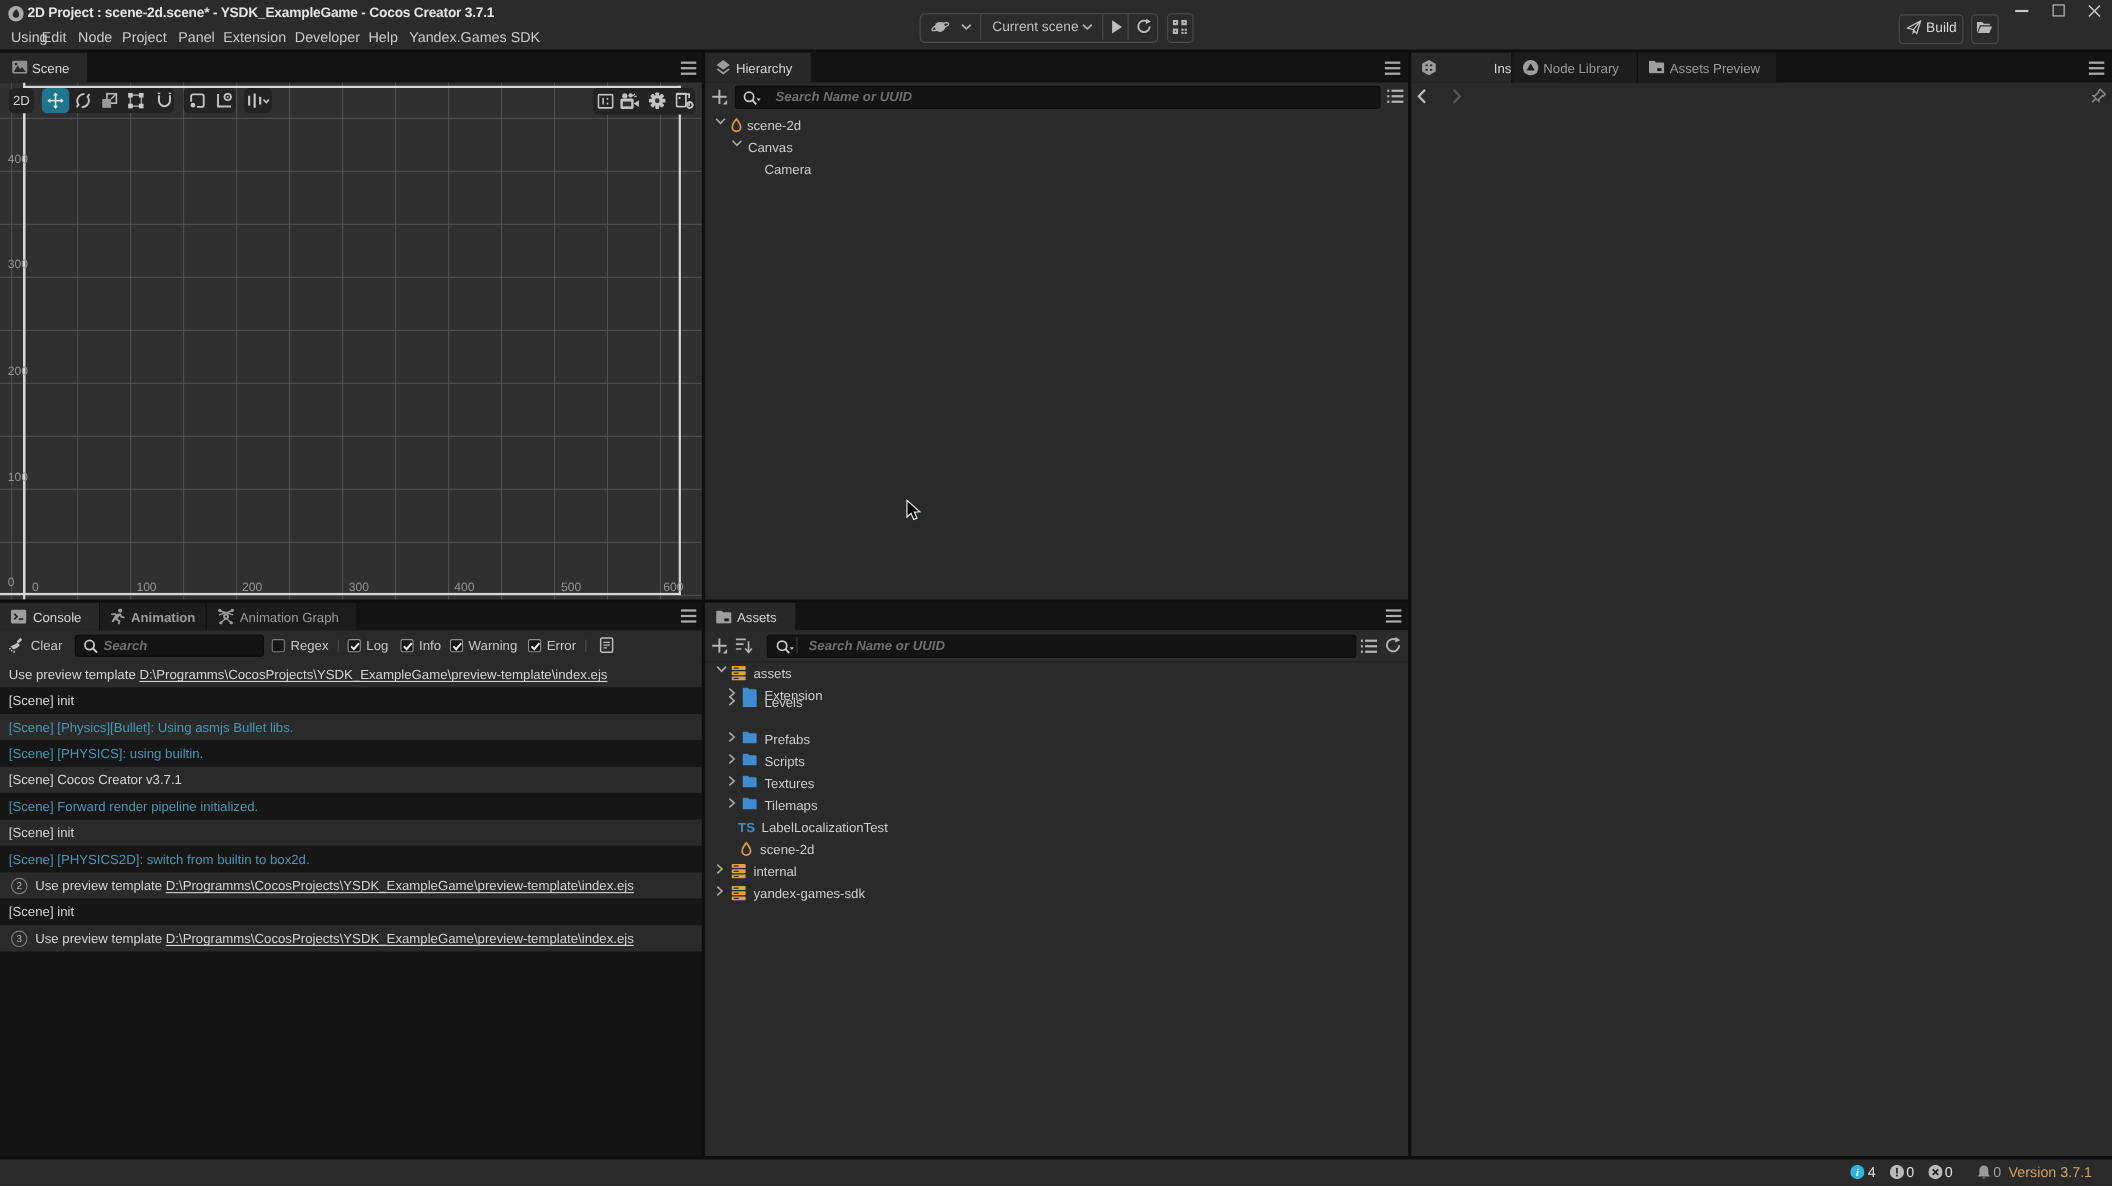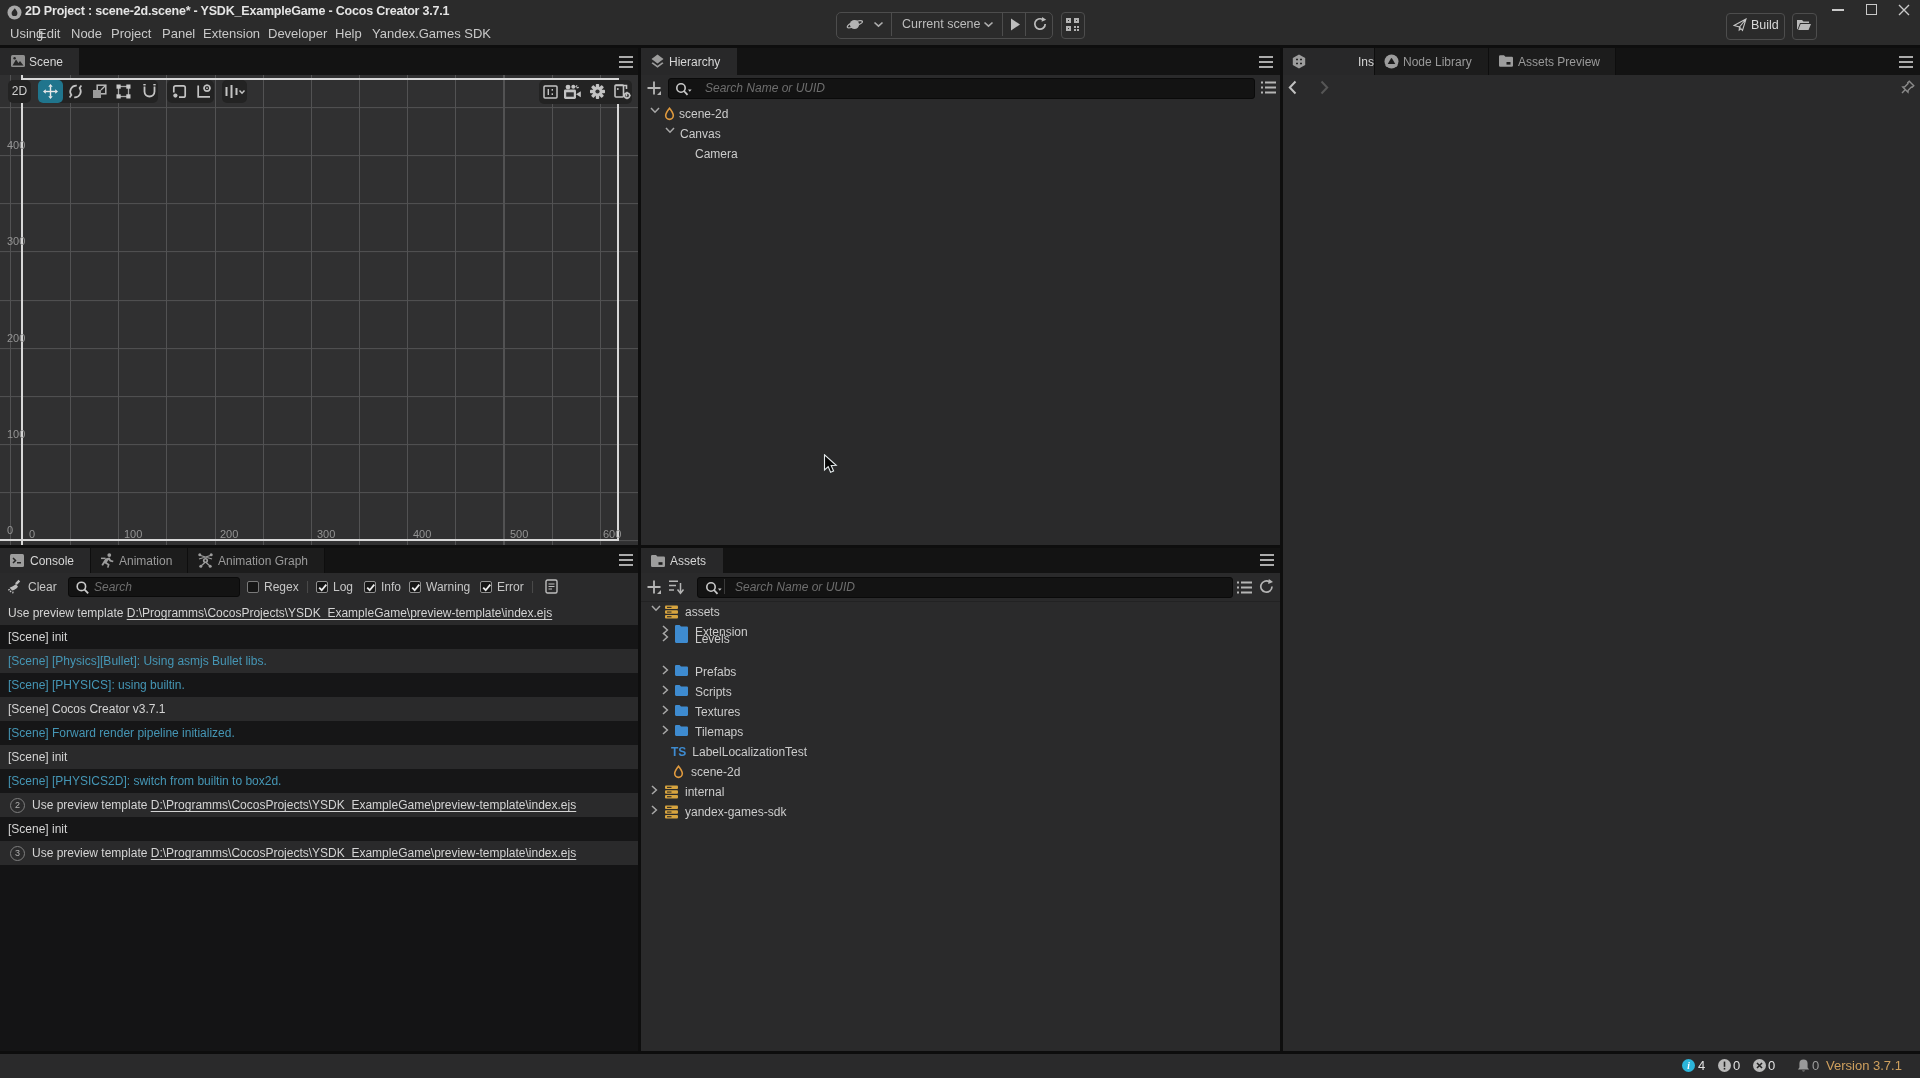--- a/index.html
+++ b/index.html
@@ -3,21 +3,21 @@
 <meta charset="utf-8">
 <style>
   html,body{margin:0;padding:0;width:1920px;height:1078px;background:#0e0e0e;font-family:"Liberation Sans",sans-serif;overflow:hidden;}
   .a{position:absolute;}
   #titlebar{left:0;top:0;width:1920px;height:45px;background:#2b2b2b;}
   .menu{top:24px;height:19px;line-height:19px;font-size:13px;color:#c9c9c9;}
   .tab{position:absolute;display:flex;align-items:center;font-size:12px;color:#9a9a9a;background:#1c1c1c;}
   .tab.on{background:#282829;color:#d6d6d6;}
   .burger{position:absolute;width:14px;height:2px;background:#ababab;box-shadow:0 5px #ababab,0 10px #ababab;}
   .sbox{position:absolute;background:#131313;border:1px solid #0a0a0a;border-radius:3px;}
-  .ph{position:absolute;font-size:12px;font-style:italic;color:#6e6e6e;white-space:nowrap;}
+  .ph{position:absolute;font-size:12px;font-style:italic;color:#6e6e6e;white-space:nowrap;font-weight:bold;}
   .trow{position:absolute;height:20px;display:flex;align-items:flex-start;font-size:12px;color:#cccccc;white-space:nowrap;}
   .crow{position:absolute;left:0;width:638px;height:24px;line-height:24px;font-size:12px;color:#d4d4d4;white-space:nowrap;overflow:hidden;}
   .crow u{text-underline-offset:2px;}
   .lt{background:#2a2a2b;}
   .dk{background:#161617;}
   .cy{color:#4596b5;}
   .badge{display:inline-block;width:13px;height:13px;line-height:13px;border:1px solid #7e7e7e;border-radius:50%;color:#b0b0b0;font-size:9px;text-align:center;vertical-align:1px;margin-right:7px;}
   .rl{position:absolute;color:#949494;font-size:11px;line-height:12px;}
   .cb{position:absolute;width:12px;height:12px;border-radius:2px;background:#161616;border:1px solid #909090;box-sizing:border-box;}
   .cb.off{background:#161616;border:1px solid #7a7a7a;}
@@ -317,21 +317,21 @@
         <rect x="7" y="8" width="4" height="1.5" fill="#262626"></rect>
       </svg>
     <span style="margin-left:30px;">Console</span>
   </div>
   <div class="tab" style="left:90px;top:0;width:97px;height:25px;border-left:1px solid #0e0e0e;">
     <svg style="position:absolute;left:10px;top:5px" width="13" height="15" viewBox="0 0 13 15" fill="#9d9d9d">
         <circle cx="8.3" cy="2.1" r="1.9"></circle>
         <path d="M4.5 5.5 L8.5 4.5 L10 7 L12.5 7.8 L12 9.3 L8.8 8.4 L7.6 6.8 L5.8 9.5 L8.6 11.3 L7.6 14.8 L6 14.4 L6.7 11.9 L3.6 10.2 L2 12.8 L0.4 12 L2.6 8.2 Z"></path>
         <rect x="0" y="4.6" width="4.5" height="1.5"></rect>
       </svg>
-    <span style="margin-left:28px;">Animation</span>
+    <span style="margin-left:28px;font-weight:bold;">Animation</span>
   </div>
   <div class="tab" style="left:187px;top:0;width:136px;height:25px;border-left:1px solid #0e0e0e;border-right:1px solid #0e0e0e;">
     <svg style="position:absolute;left:10px;top:5px" width="15" height="15" viewBox="0 0 15 15">
         <g stroke="#9d9d9d" stroke-width="1.2" fill="none">
           <path d="M1 2 L14 6 M14 2 L1 6 M3 13 L7.5 9 M12 13 L7.5 9"></path>
         </g>
         <circle cx="7.5" cy="7.5" r="2.6" fill="#9d9d9d"></circle>
         <circle cx="1.8" cy="1.8" r="1.5" fill="#9d9d9d"></circle>
         <circle cx="13.2" cy="1.8" r="1.5" fill="#9d9d9d"></circle>
         <circle cx="2.8" cy="13.2" r="1.5" fill="#9d9d9d"></circle>

